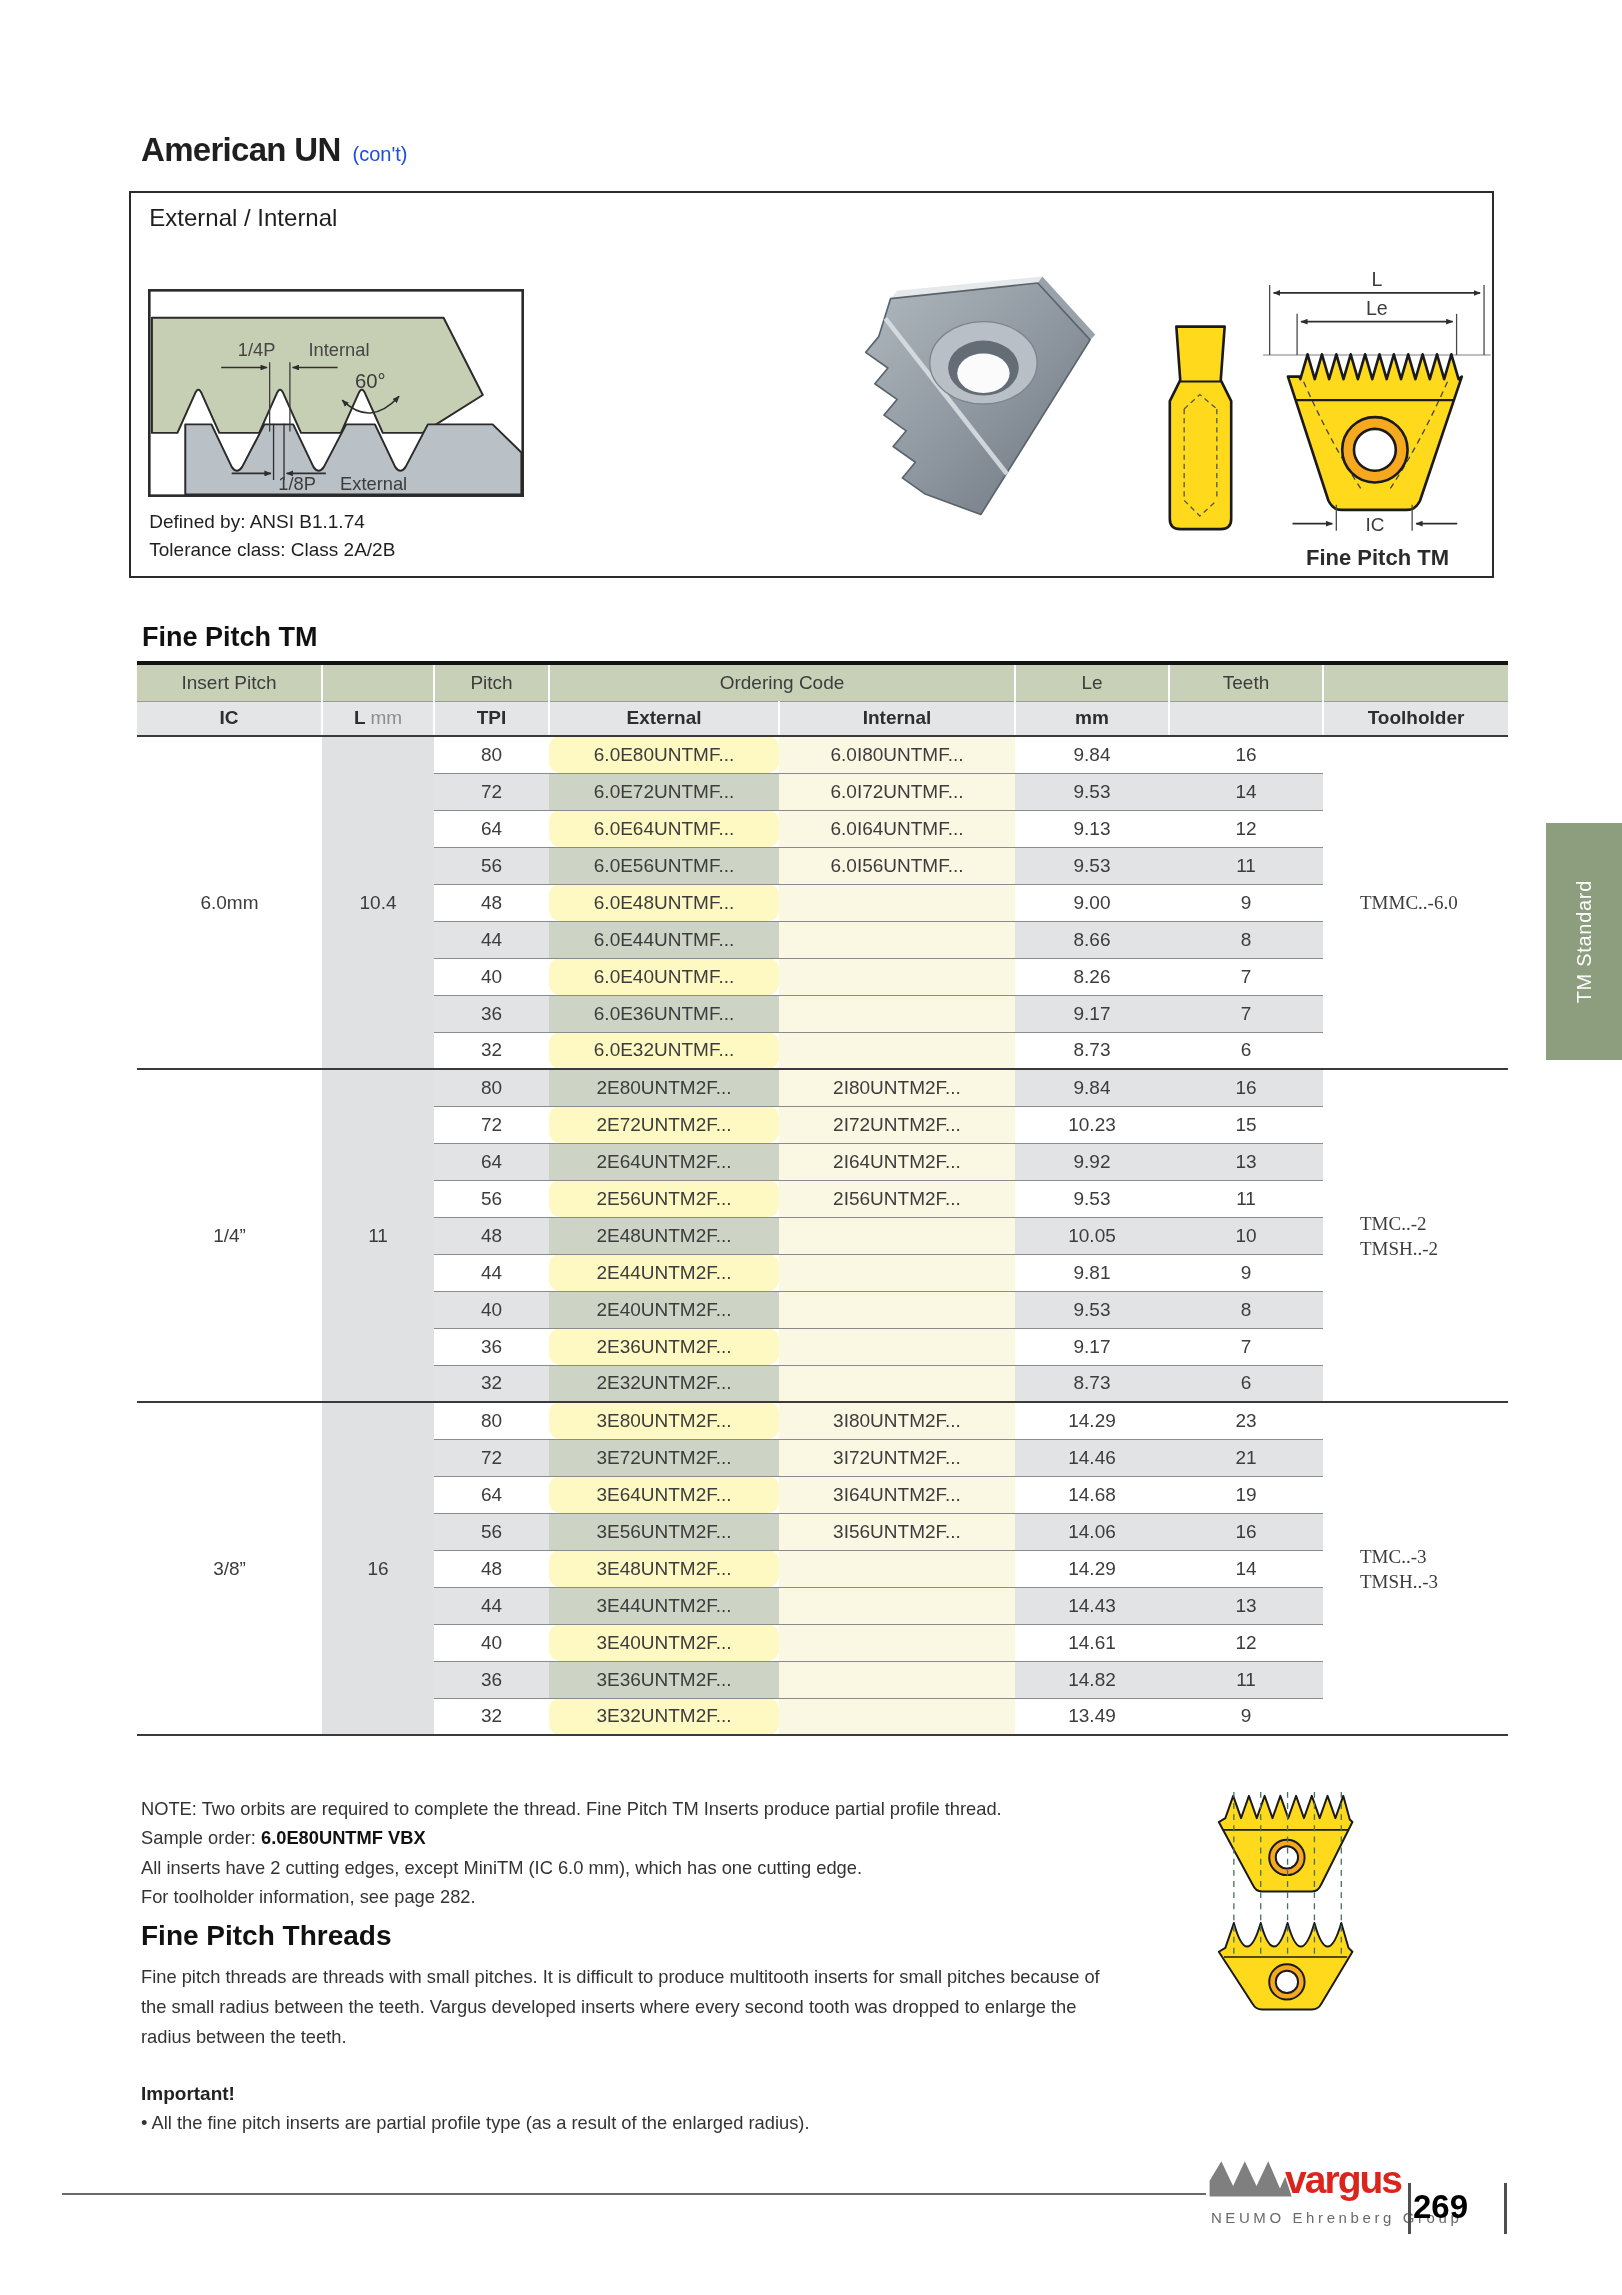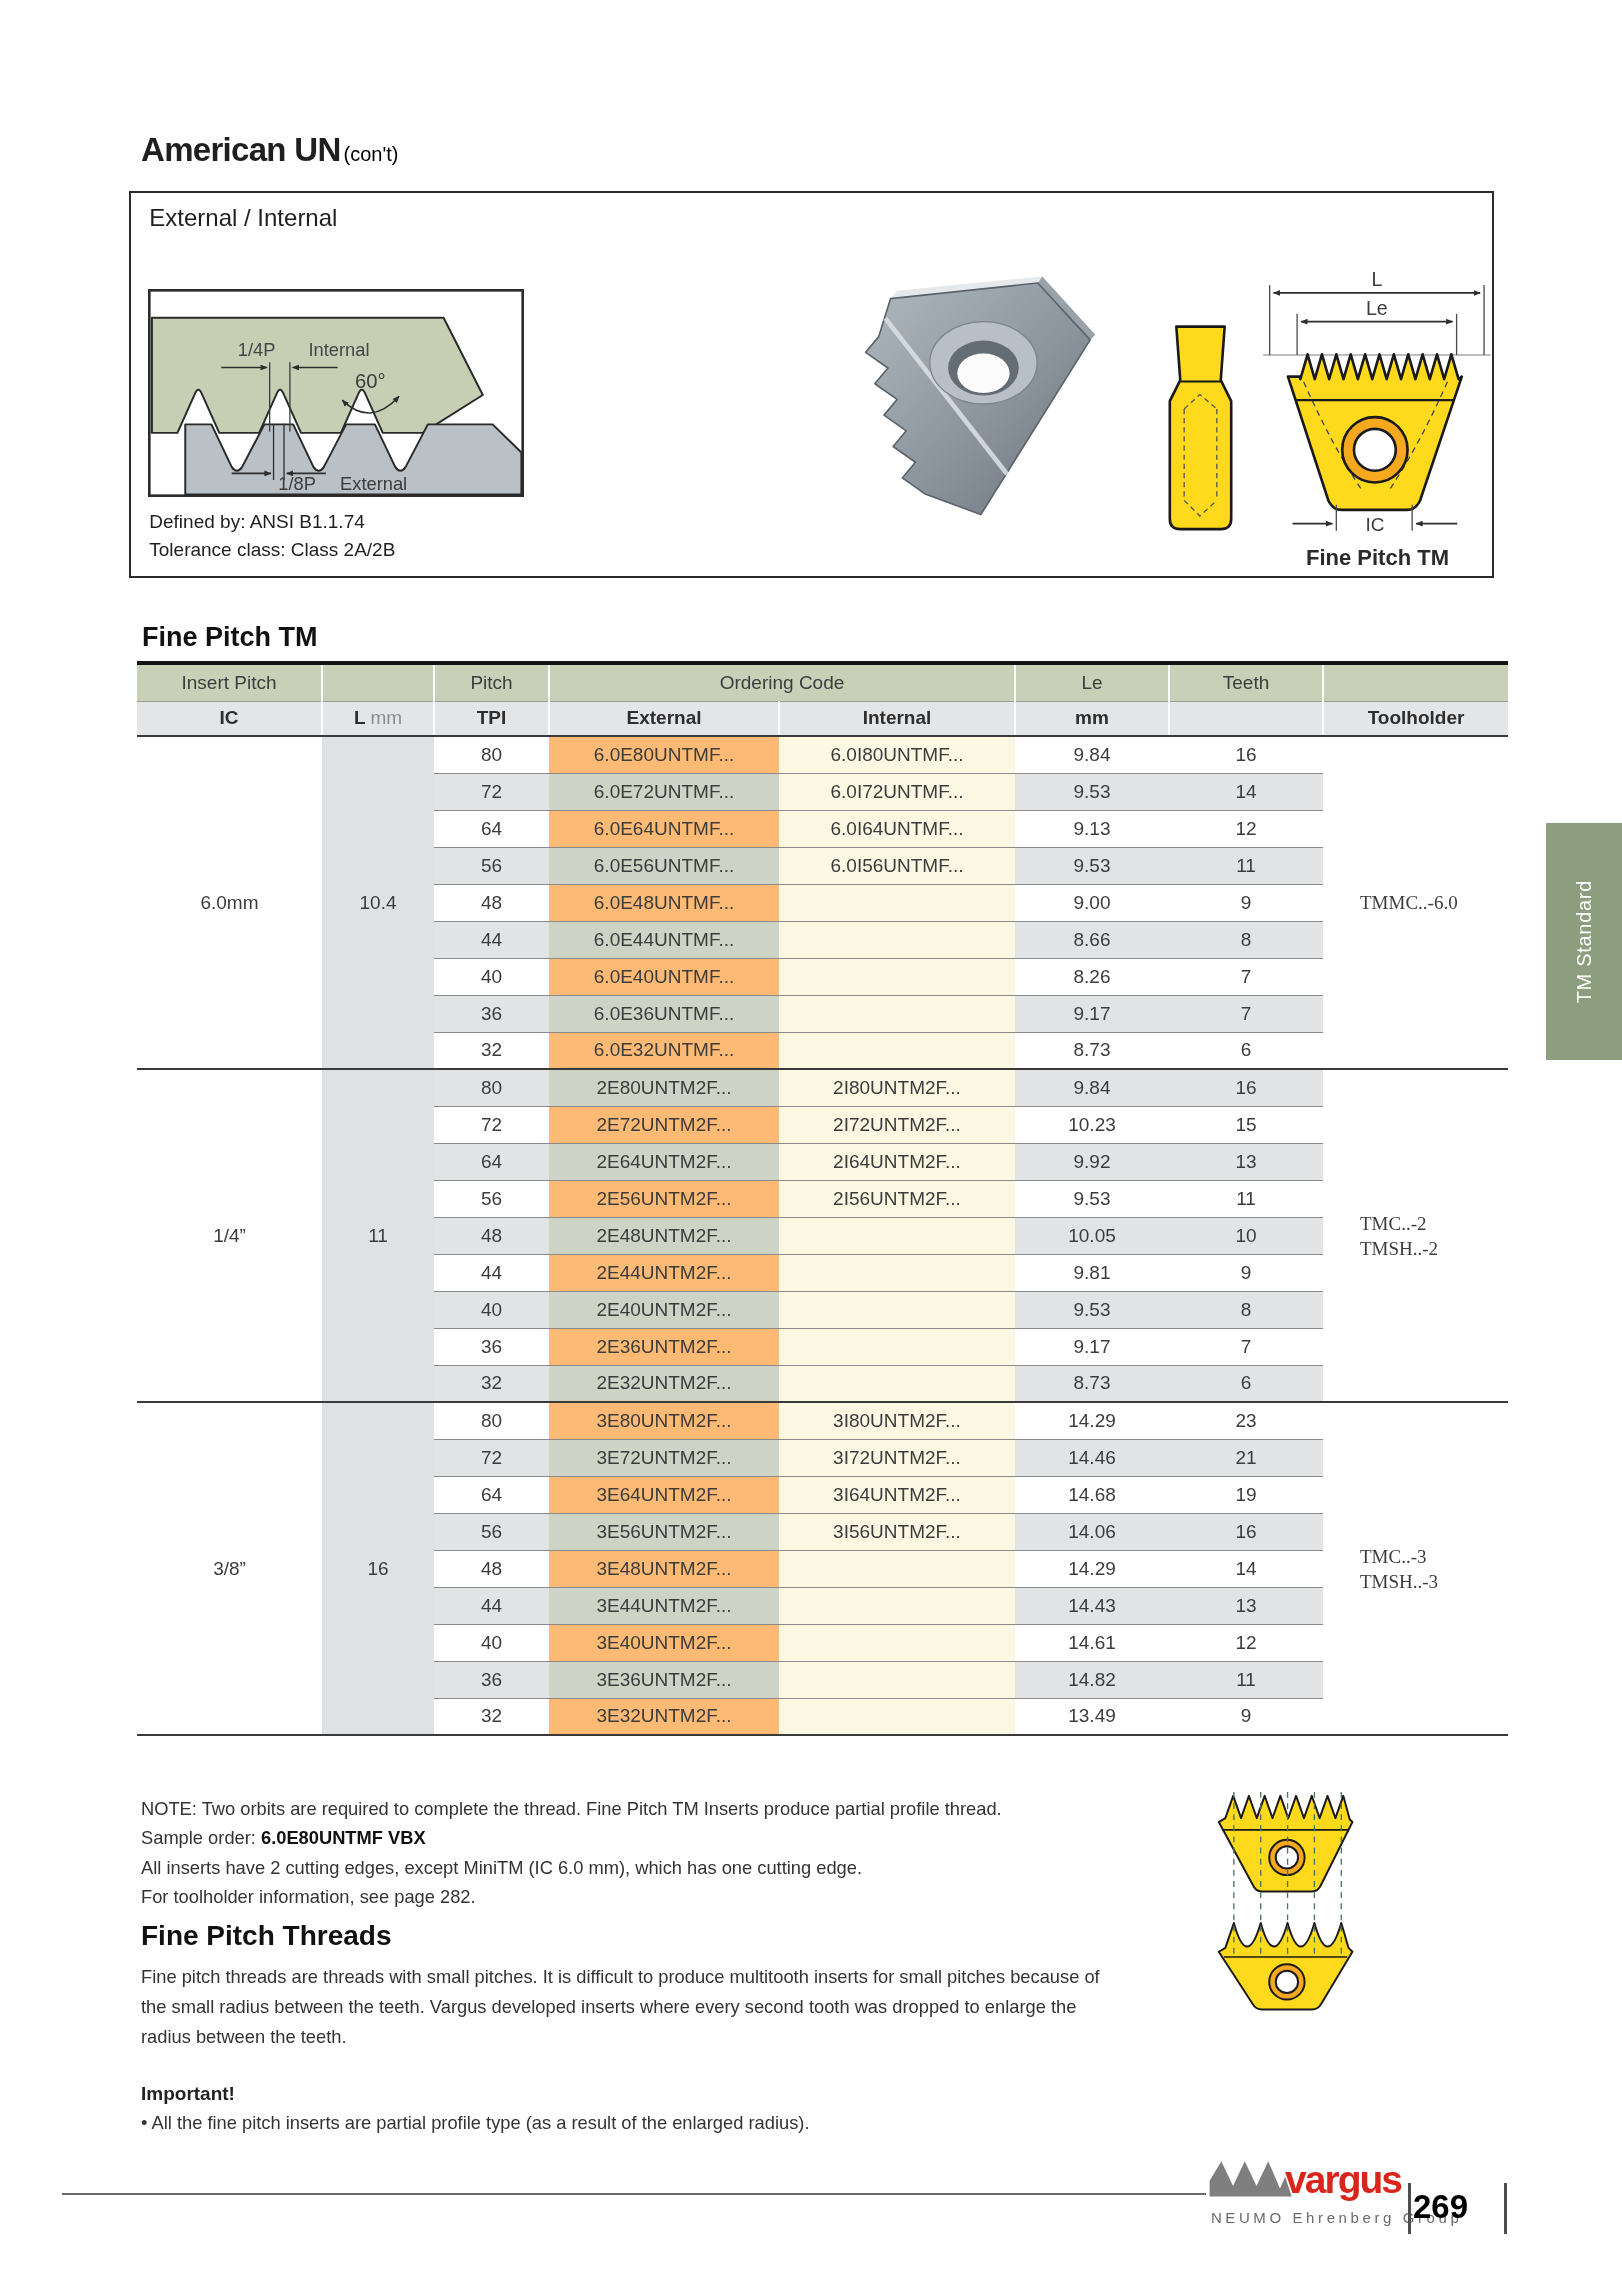--- a/index.html
+++ b/index.html
@@ -5,21 +5,21 @@
   html,body{margin:0;padding:0;}
   body{
     width:1623px;height:2295px;position:relative;background:#ffffff;
     font-family:"Liberation Sans",sans-serif;color:#2b2b2b;overflow:hidden;
   }
   .abs{position:absolute;}
 
   
   #page-title{left:141px;top:131px;}
   #page-title .main{font-size:33px;font-weight:700;letter-spacing:-0.7px;color:#1f1f1f;}
-  #page-title .suffix{font-size:20px;font-weight:400;color:#000000;margin-left:3px;}
+  #page-title .suffix{font-size:20px;font-weight:400;color:#1d4ed8;margin-left:12px;}
 
   
   #info-box{left:129px;top:191px;width:1365px;height:387px;border:2px solid #2b2b2b;background:#fff;box-sizing:border-box;}
   #info-box-title{left:18.3px;top:10.5px;font-size:24px;color:#1f1f1f;}
   #defined-by{left:18.3px;top:315px;font-size:19px;color:#1f1f1f;line-height:28px;}
   #fp-caption{left:1132px;top:352px;width:229px;text-align:center;font-size:22px;font-weight:700;color:#2b2b2b;}
   svg text{font-family:"Liberation Sans",sans-serif;}
 
   
   #table-title{left:142px;top:622px;font-size:27px;font-weight:700;color:#111;}
@@ -34,21 +34,21 @@
   tr.h2 td:first-child{border-left:0;}
   tr.h2 td .unit{color:#8d8d8d;font-weight:400;}
   tbody{border-top:2.6px solid #3a3a3a;}
   tbody tr{height:37px;}
   tbody td{font-size:19px;color:#3c3c3c;text-align:center;vertical-align:middle;}
   td.c-ic{background:#fff;}
   td.c-lmm{background:#dfe1e3;}
   td.sep{border-bottom:1.3px solid #8b8b8b;}
   td.lt{background:#ffffff;}
   td.dk{background:#e2e3e5;}
-  td.ext.lt{background:#fdba74;}
+  td.ext.lt{background:#fef9c3;border-radius:11px;}
   td.ext.dk{background:#cdd4c5;}
   td.int{background:#faf7e3;}
   td.c-th{background:#fff;text-align:left;padding-left:37px;line-height:25px;font-family:Liberation Serif, serif;}
 
   
   #notes{left:141px;top:1794px;font-size:18.3px;color:#333;line-height:29.4px;white-space:nowrap;}
   #threads-heading{left:141px;top:1920px;font-size:28px;font-weight:700;color:#111;}
   #threads-body{left:141px;top:1962px;width:982px;font-size:18.3px;color:#333;line-height:30px;}
   #important-label{left:141px;top:2083px;font-size:19px;font-weight:700;color:#222;}
   #important-bullet{left:141px;top:2112px;font-size:18.3px;color:#333;}

